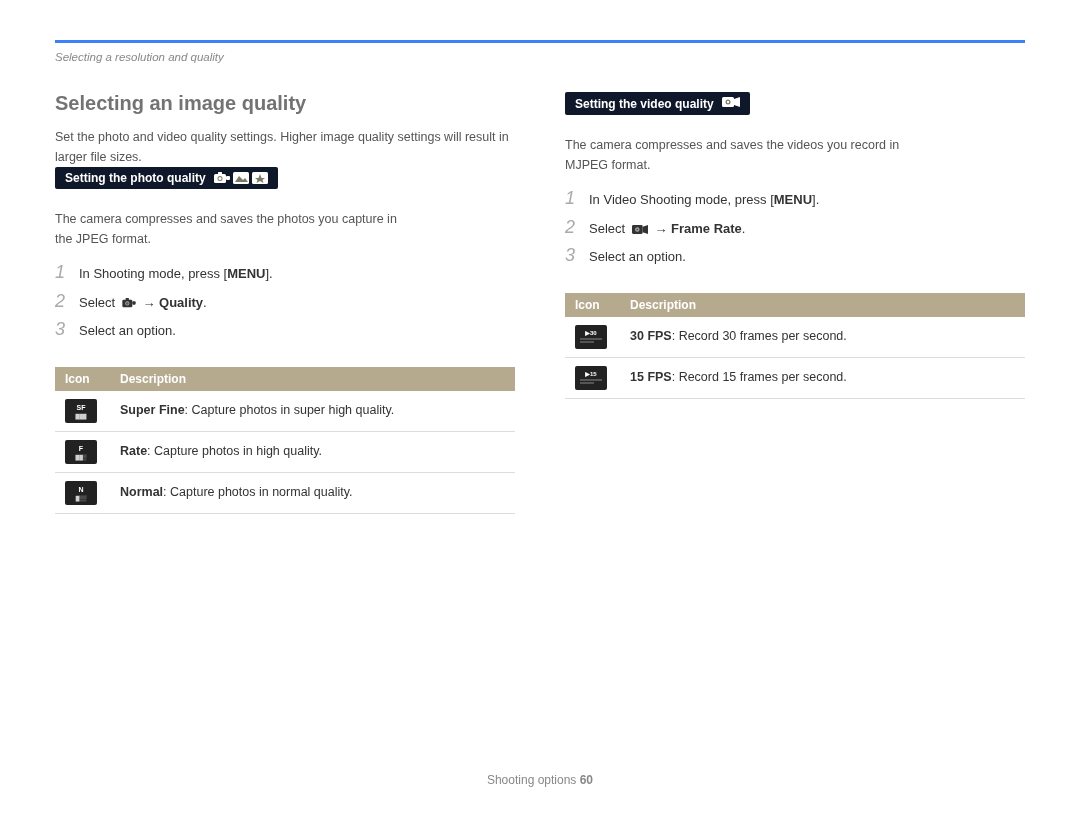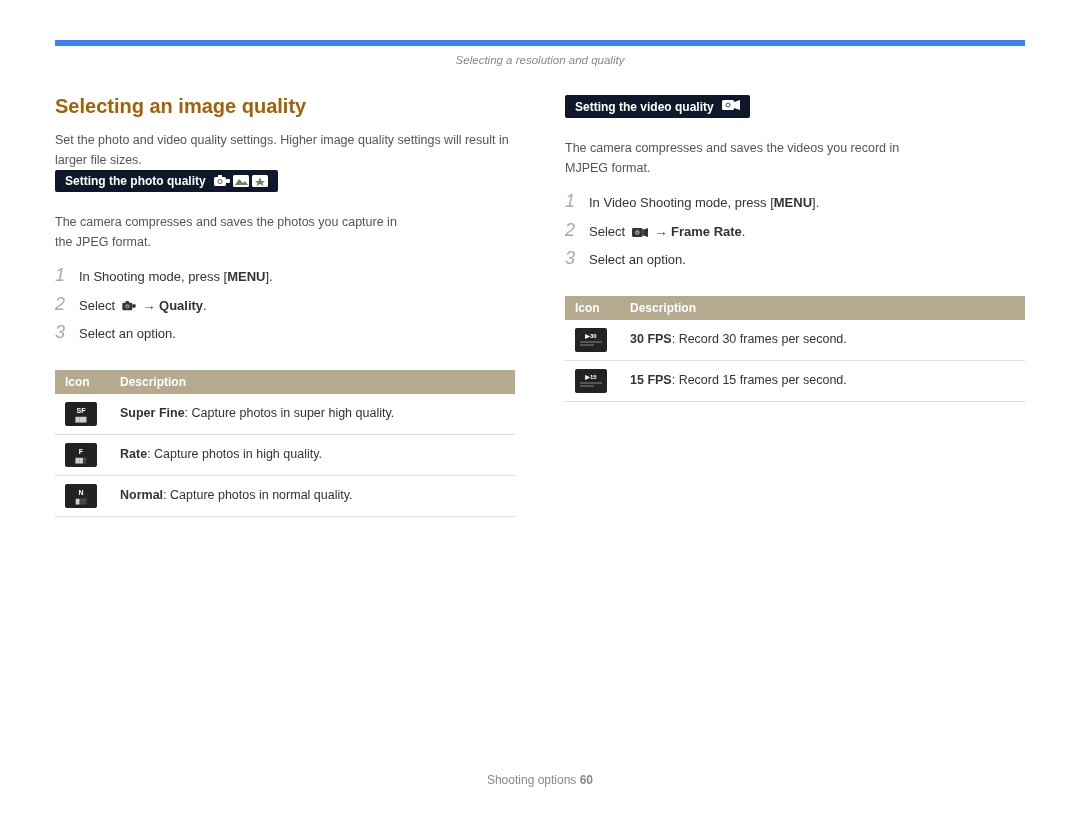--- a/index.html
+++ b/index.html
@@ -17,24 +17,23 @@
 
     .page-container {
       width: 1080px;
       height: 815px;
       padding: 40px 55px 30px 55px;
       position: relative;
     }
 
     
     .breadcrumb-area {
-      border-top: 6px solid #3b82f6;
+      border-top: 3px solid #3b82f6;
       padding-top: 6px;
       margin-bottom: 28px;
-      text-align: center;
     }
 
     .breadcrumb-text {
       font-size: 11.5px;
       color: #888888;
       font-style: italic;
     }
 
     
     .main-content {
@@ -48,21 +47,21 @@
     }
 
     .right-column {
       flex: 1;
       max-width: 480px;
     }
 
     
     .section-title {
       font-size: 20px;
-      color: #a16207;
+      color: #737373;
       font-weight: bold;
       margin-bottom: 12px;
     }
 
     .section-intro {
       font-size: 12.5px;
       color: #555555;
       line-height: 1.6;
     }
 

